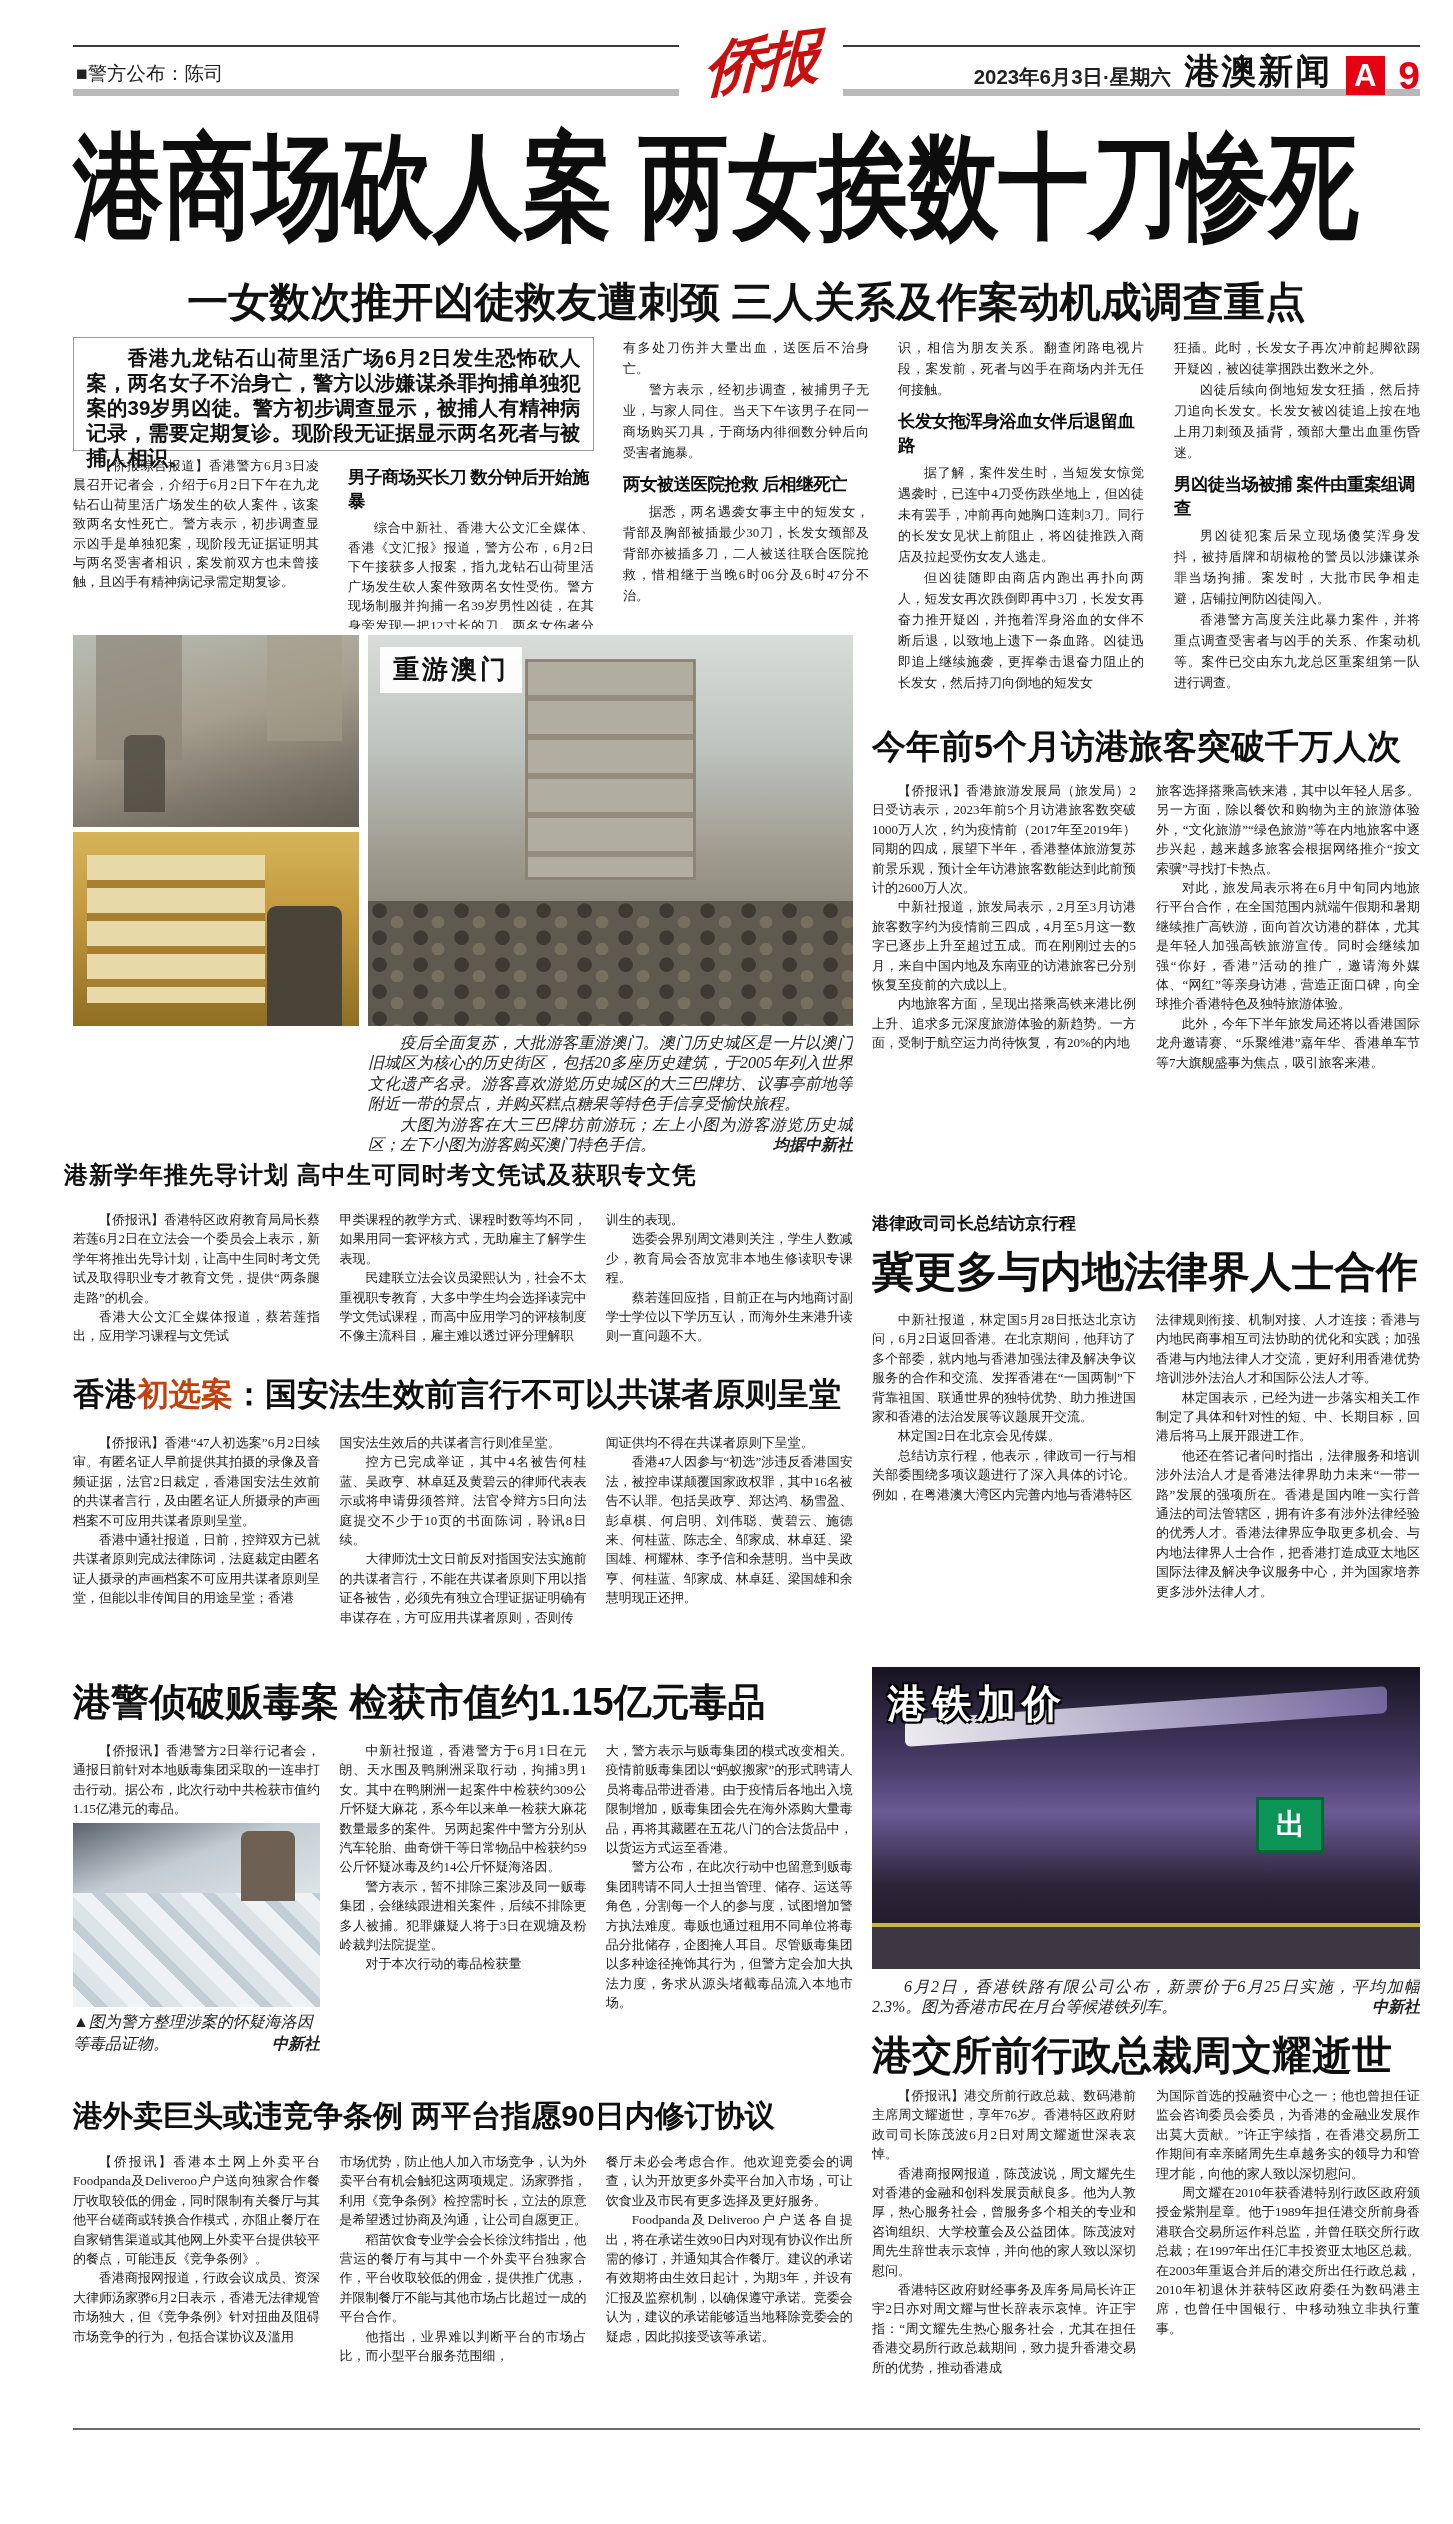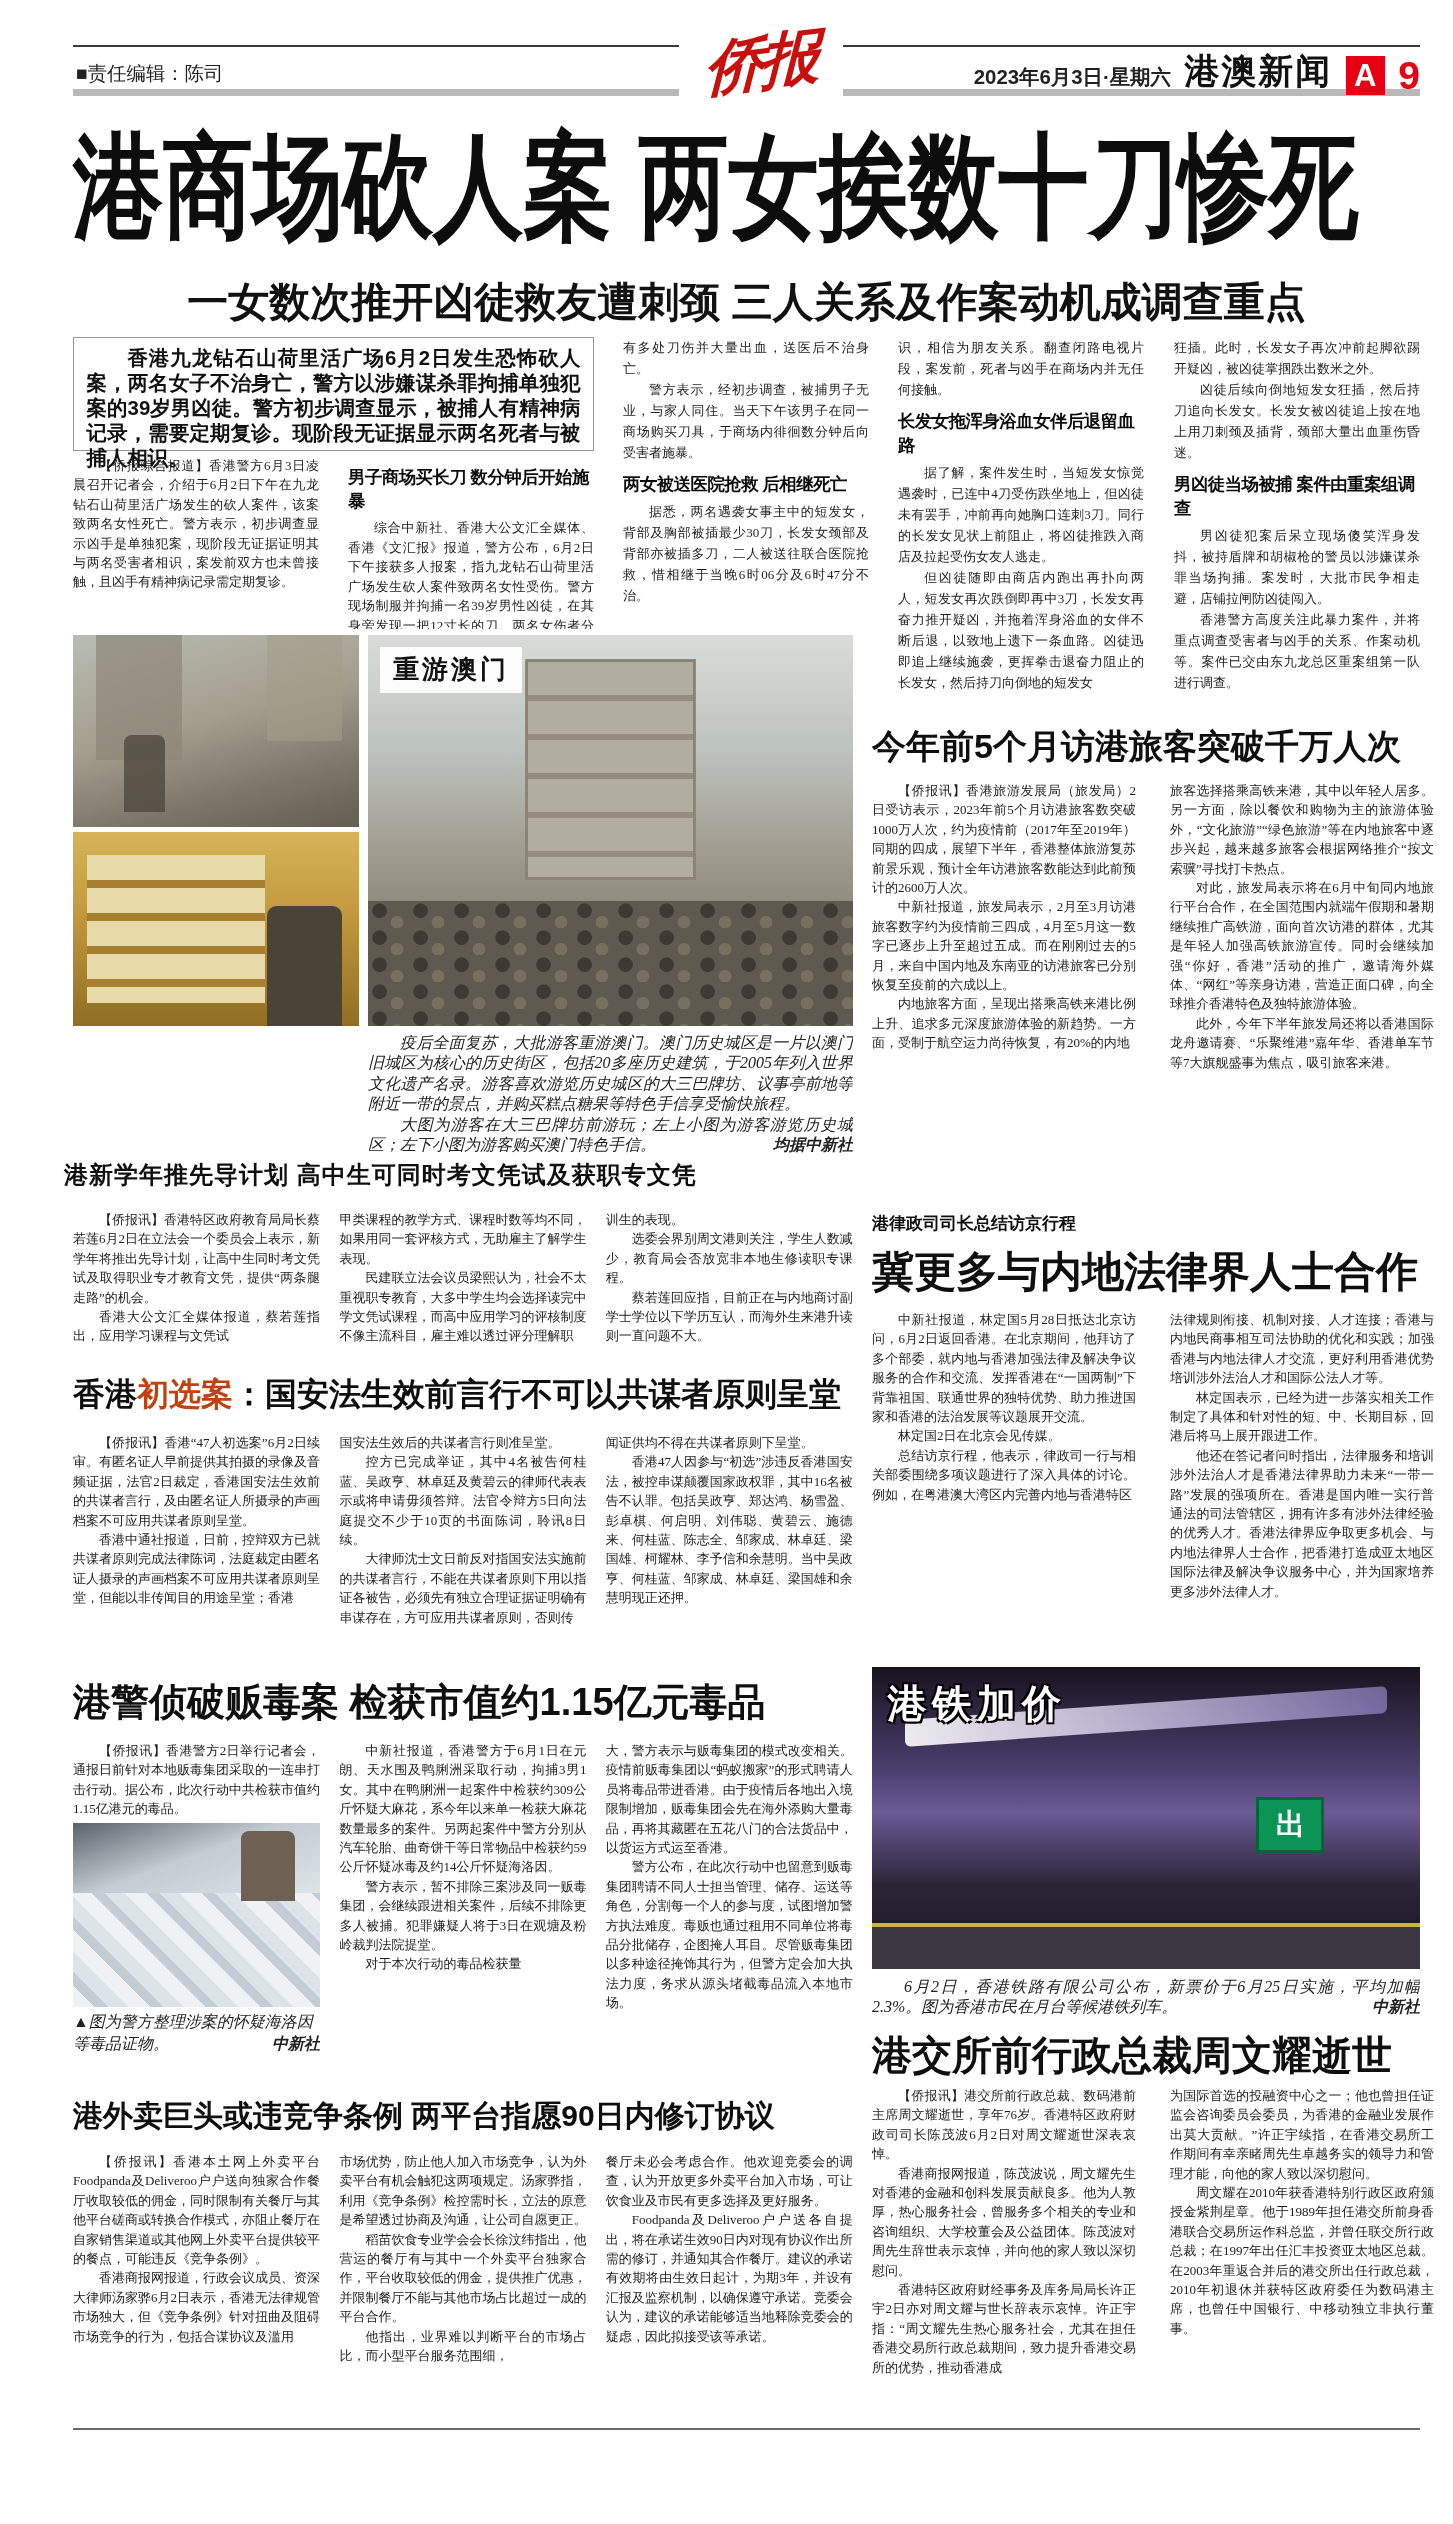--- a/index.html
+++ b/index.html
@@ -32,21 +32,21 @@
   .hl-cyan{color:#c2410c;}
   .kicker{font-family:"Liberation Sans","DejaVu Sans",sans-serif;font-weight:800;color:#0f0f0f;}
   
   .col{overflow:hidden;}
   .para{margin:0;text-align:justify;text-indent:2em;font-size:13px;line-height:19.4px;color:#1c1c1c;}
   .cont{text-indent:0;}
   .lh21 .para{line-height:21px;}
   .bsub{font-family:"Liberation Sans","DejaVu Sans",sans-serif;font-weight:bold;font-size:17.4px;
         letter-spacing:-0.5px;margin:8.7px 0 5.8px;color:#0d0d0d;}
   .grid3{display:grid;grid-template-columns:repeat(3,247px);column-gap:19.4px;}
-  .grid2{display:grid;grid-template-columns:repeat(2,264px);column-gap:34px;}
+  .grid2{display:grid;grid-template-columns:repeat(2,264px);column-gap:20px;}
   .leadbox{position:absolute;left:73px;top:337px;width:521px;height:114px;border:1.9px solid #999;
         box-sizing:border-box;padding:7.8px 12.6px;}
   .leadbox p{margin:0;font-family:"Liberation Sans","DejaVu Sans",sans-serif;font-weight:bold;
         font-size:20.4px;line-height:25px;text-align:justify;text-indent:2em;color:#111;}
   
   .cap{font-style:italic;font-size:16px;line-height:20.4px;text-align:justify;color:#222;}
   .cap p{margin:0;text-indent:2em;}
   .credit{float:right;font-weight:bold;}
   .inline-cap{font-style:italic;font-size:16px;line-height:21.3px;color:#222;margin-top:3.9px;}
   
@@ -86,21 +86,21 @@
 </style>
 </head>
 <body>
 
 <div id="page">
 
   <div class="hline" style="left:73px;top:45px;width:606px;"></div>
   <div class="hline" style="left:843px;top:45px;width:577px;"></div>
   <div class="hline2" style="left:73px;top:89px;width:606px;"></div>
   <div class="hline2" style="left:843px;top:89px;width:577px;"></div>
-  <div class="editor">■责任编辑：陈司</div>
+  <div class="editor">■警方公布：陈司</div>
   <div class="masthead">
     <span>侨报</span>
   </div>
   <div class="hright">
     <span class="hdate">2023年6月3日·星期六</span>
     <span class="hsection">港澳新闻</span>
     <span class="pletter">A</span>
     <span class="pnum">9</span>
   </div>
 

